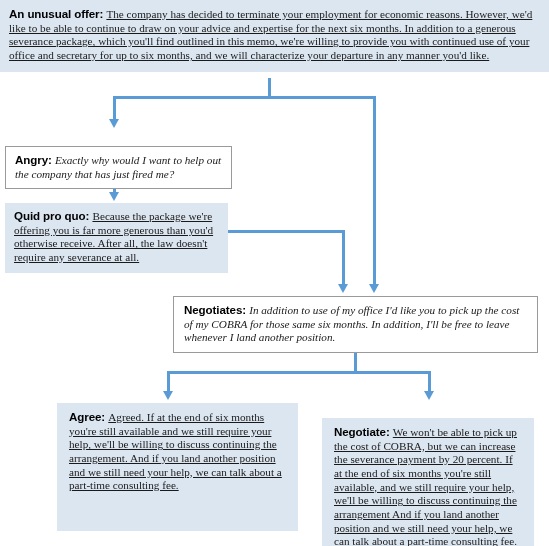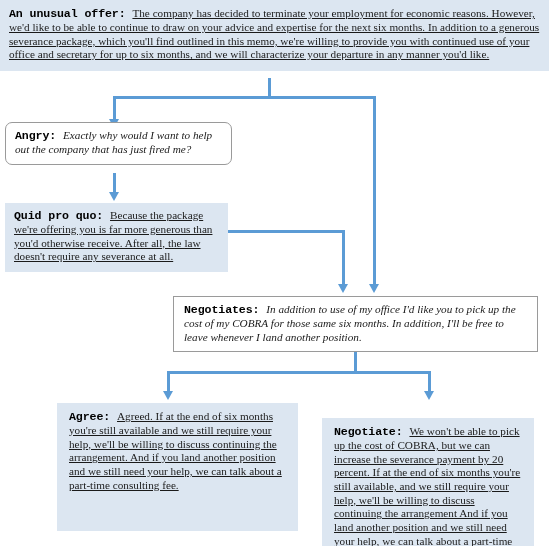--- a/index.html
+++ b/index.html
@@ -17,21 +17,21 @@
   }
   .node {
     position: absolute;
     box-sizing: border-box;
     line-height: 1.22;
     font-size: 11.2px;
     color: #1a1a1a;
     z-index: 3;
   }
   .node .lbl {
-    font-family: Liberation Mono, monospace;
+    font-family: Liberation Sans, sans-serif;
     font-weight: bold;
     font-size: 11.6px;
     color: #000000;
     letter-spacing: -0.1px;
   }
   .node .body-roman {
     font-family: "Liberation Serif", serif;
     font-style: normal;
     text-decoration: underline;
   }
@@ -59,21 +59,21 @@
     width: 0;
     height: 0;
     border-left: 5px solid transparent;
     border-right: 5px solid transparent;
     border-top: 9px solid #5b9bd5;
     z-index: 2;
   }
 
   
   #offer-box   { left: 0px;   top: 0px;   width: 549px; padding: 7px 9px 9px 9px; }
-  #angry-box   { left: 5px;   top: 122px; width: 227px; padding: 6px 8px 7px 9px; border-radius: 7px; }
+  #angry-box   { left: 5px;   top: 146px; width: 227px; padding: 6px 8px 7px 9px; }
   #quid-box    { left: 5px;   top: 203px; width: 223px; padding: 6px 8px 8px 9px; }
   #negot-box   { left: 173px; top: 296px; width: 365px; padding: 6px 9px 7px 10px; }
   #agree-box   { left: 57px;  top: 403px; width: 241px; height: 128px; padding: 7px 14px 8px 12px; }
   #negotiate-box { left: 322px; top: 418px; width: 212px; height: 143px; padding: 7px 12px 8px 12px; }
 </style>
 </head>
 <body>
 
 <div id="canvas">
 

